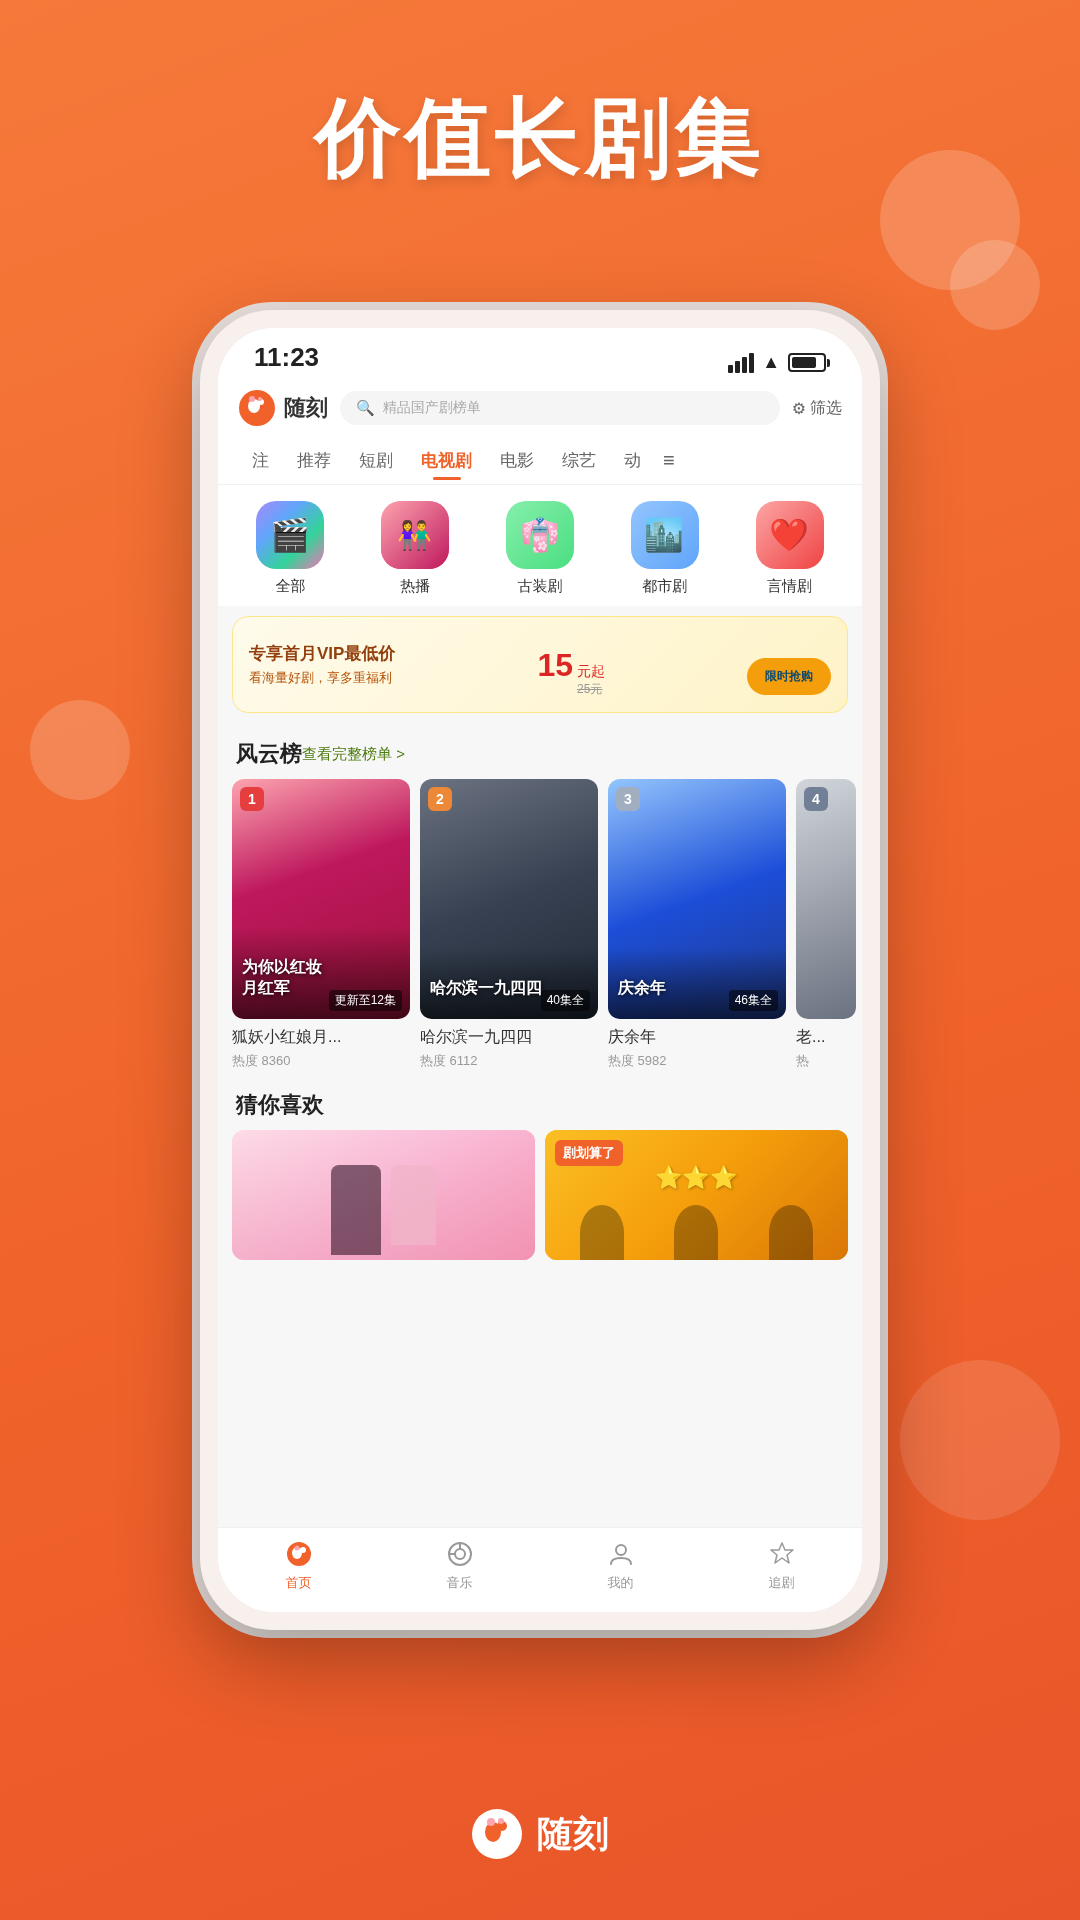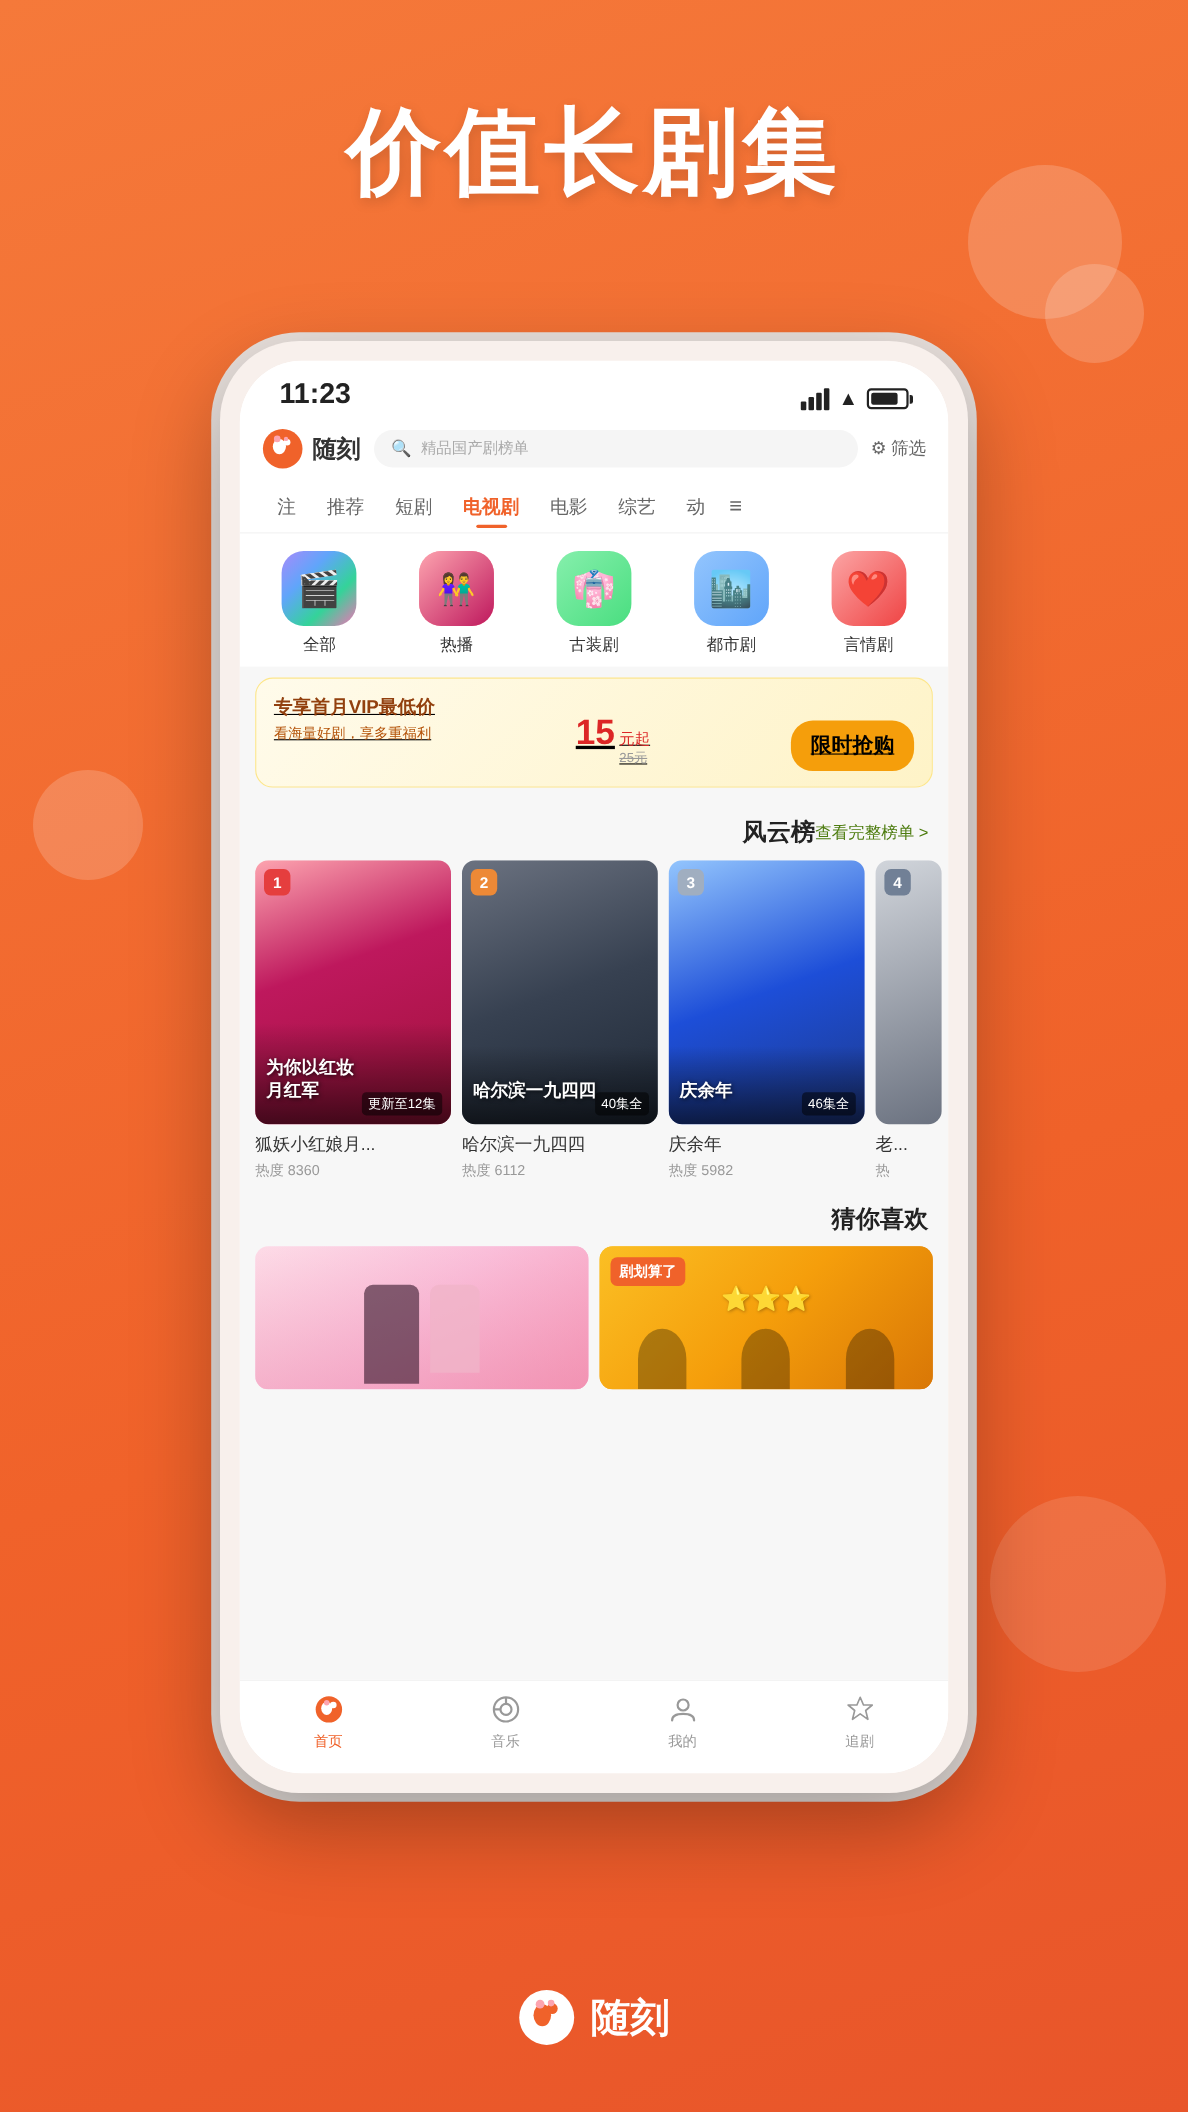--- a/index.html
+++ b/index.html
@@ -254,24 +254,23 @@
       color: #333;
     }
 
     
     .vip-banner {
       margin: 10px 14px;
       background: linear-gradient(135deg, #fffbeb, #fef3c7);
       border-radius: 16px;
       padding: 14px 16px;
       display: flex;
-      align-items: flex-start;
+      align-items: center;
       justify-content: space-between;
       border: 1px solid #fde68a;
-      text-decoration: underline;
     }
     .vip-left {
       display: flex;
       flex-direction: column;
       gap: 4px;
     }
     .vip-title {
       font-size: 17px;
       font-weight: 700;
       color: #92400e;
@@ -295,33 +294,33 @@
       font-size: 14px;
       color: #dc2626;
     }
     .price-original {
       font-size: 12px;
       color: #999;
       text-decoration: line-through;
     }
     .vip-btn {
       background: #f59e0b;
-      color: #000000;
+      color: #0c4a6e;
       border-radius: 20px;
       padding: 10px 18px;
-      font-size: 19px;
+      font-size: 12px;
       font-weight: 600;
       white-space: nowrap;
       margin-top: 24px;
     }
 
     
     .section-header {
       display: flex;
-      justify-content: flex-end;
+      justify-content: flex-start;
       align-items: center;
       padding: 16px 18px 10px;
       background: #f7f7f7;
     }
     .section-title {
       font-size: 22px;
       font-weight: 700;
       color: #222;
     }
     .section-link {

